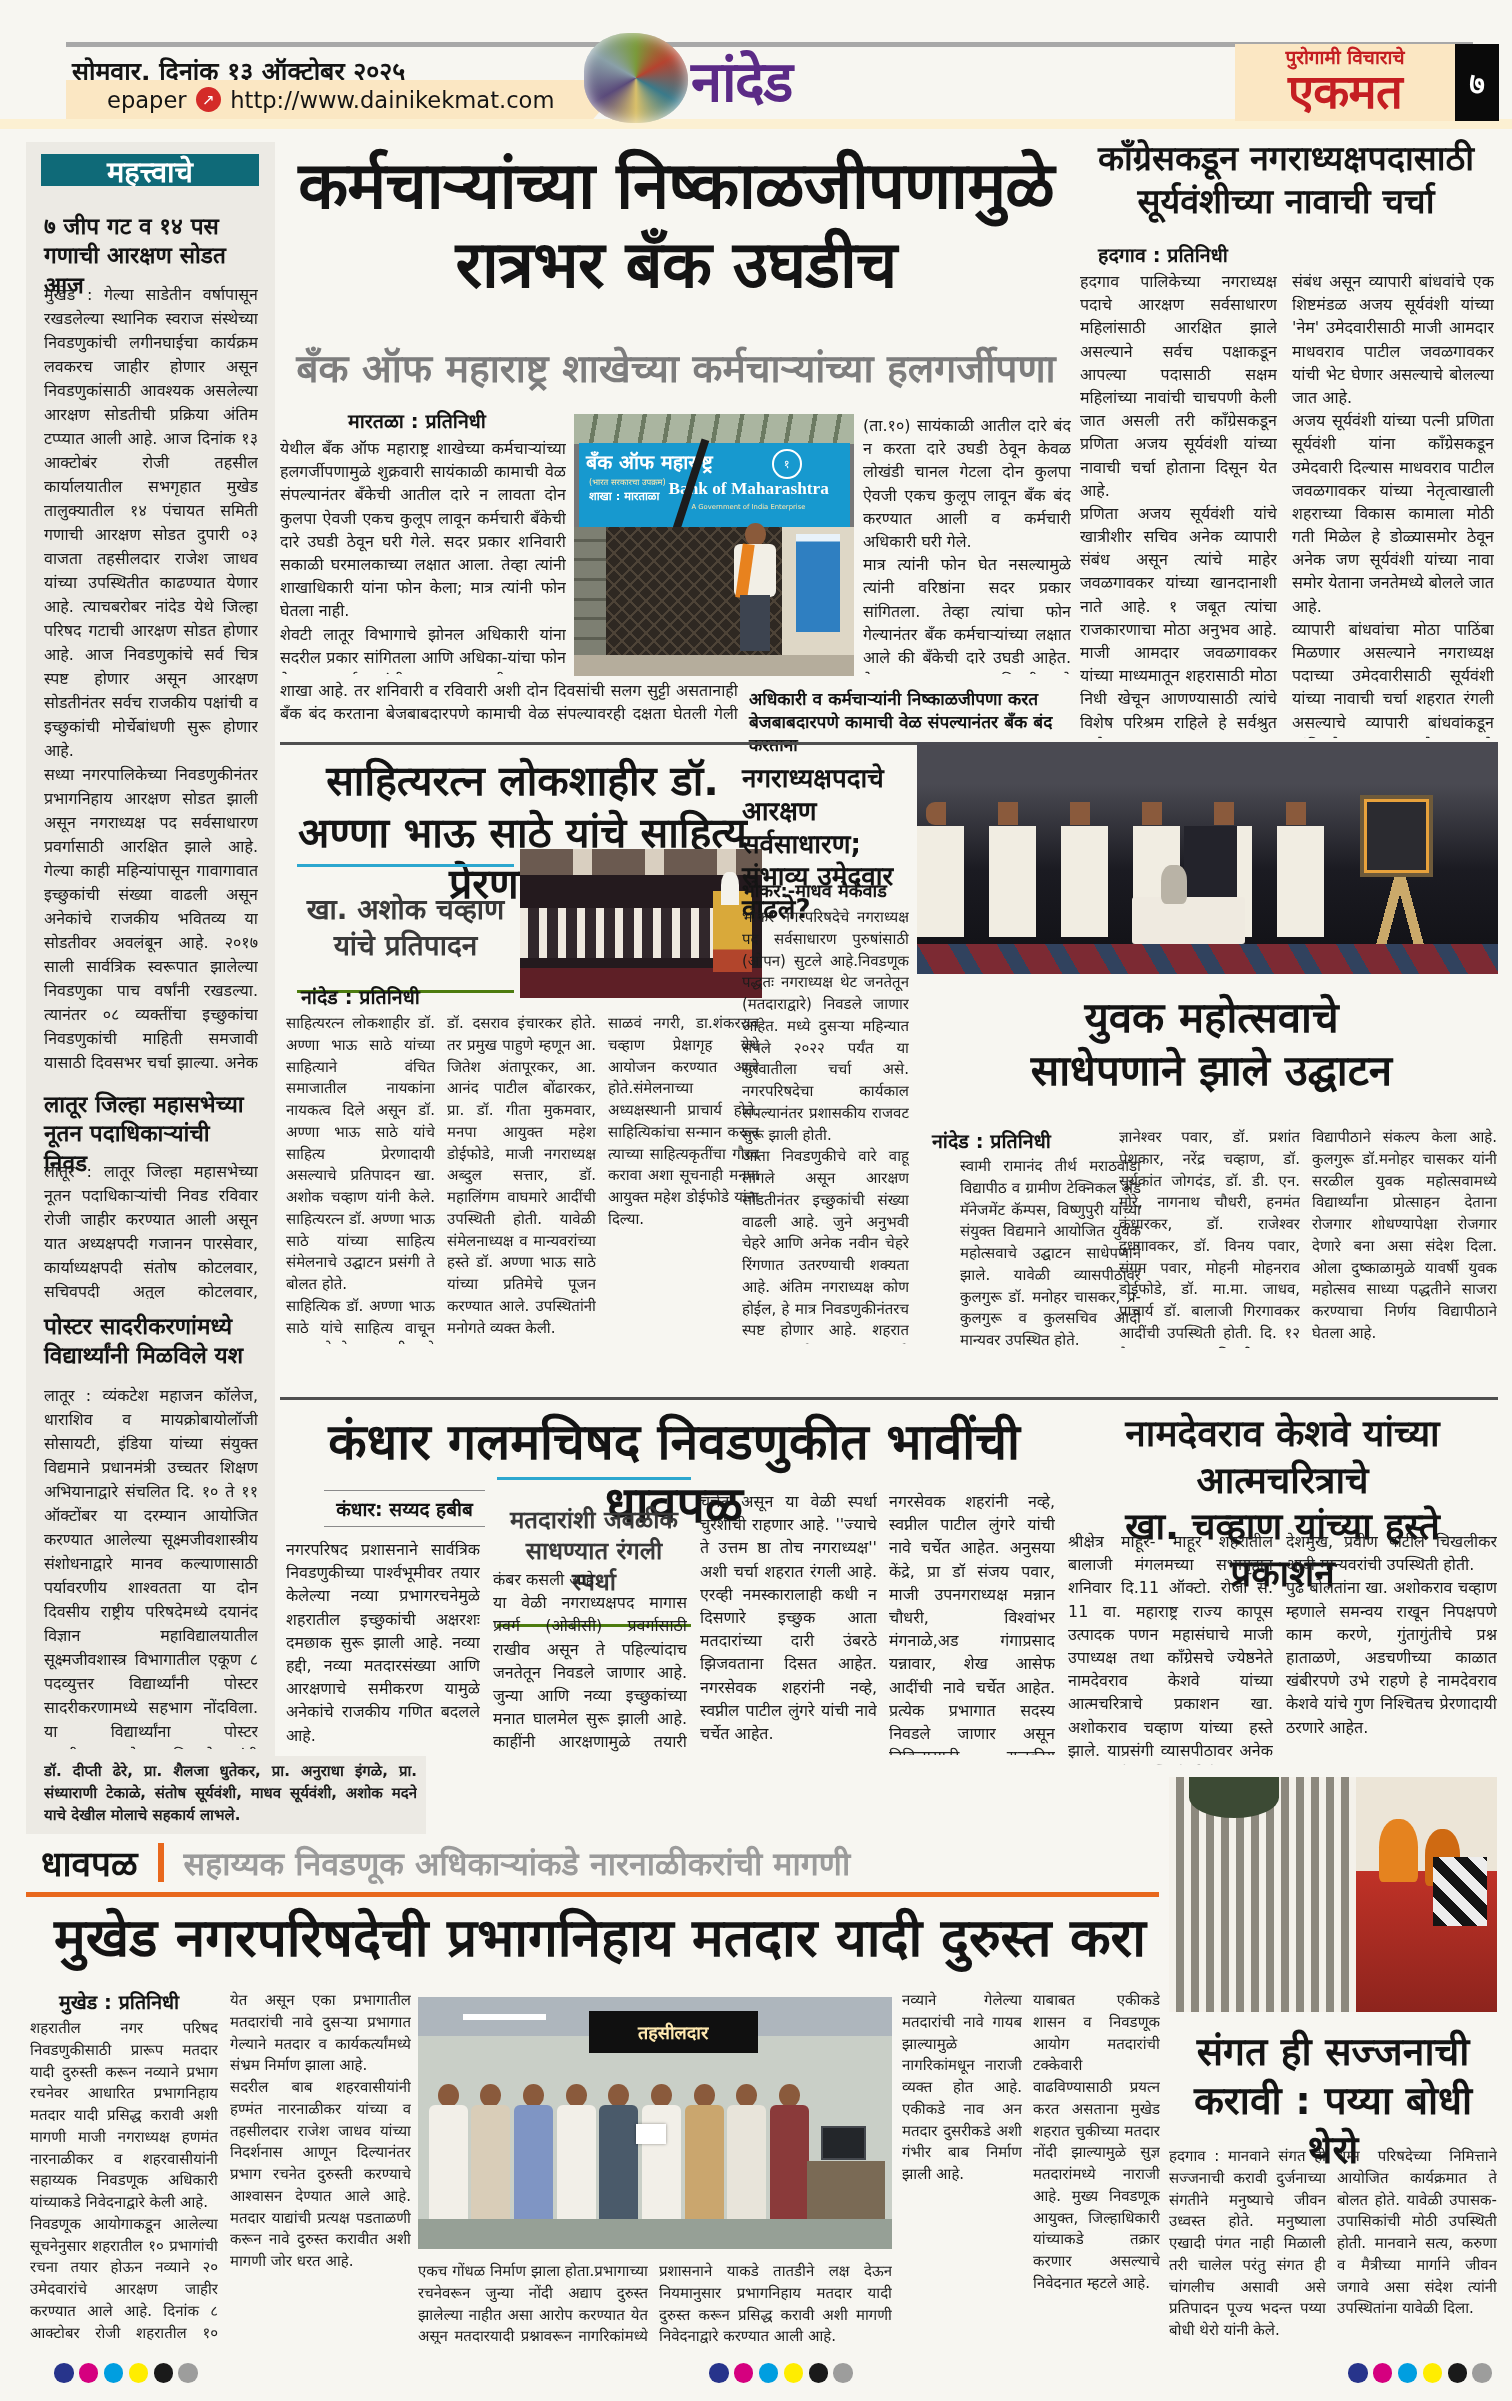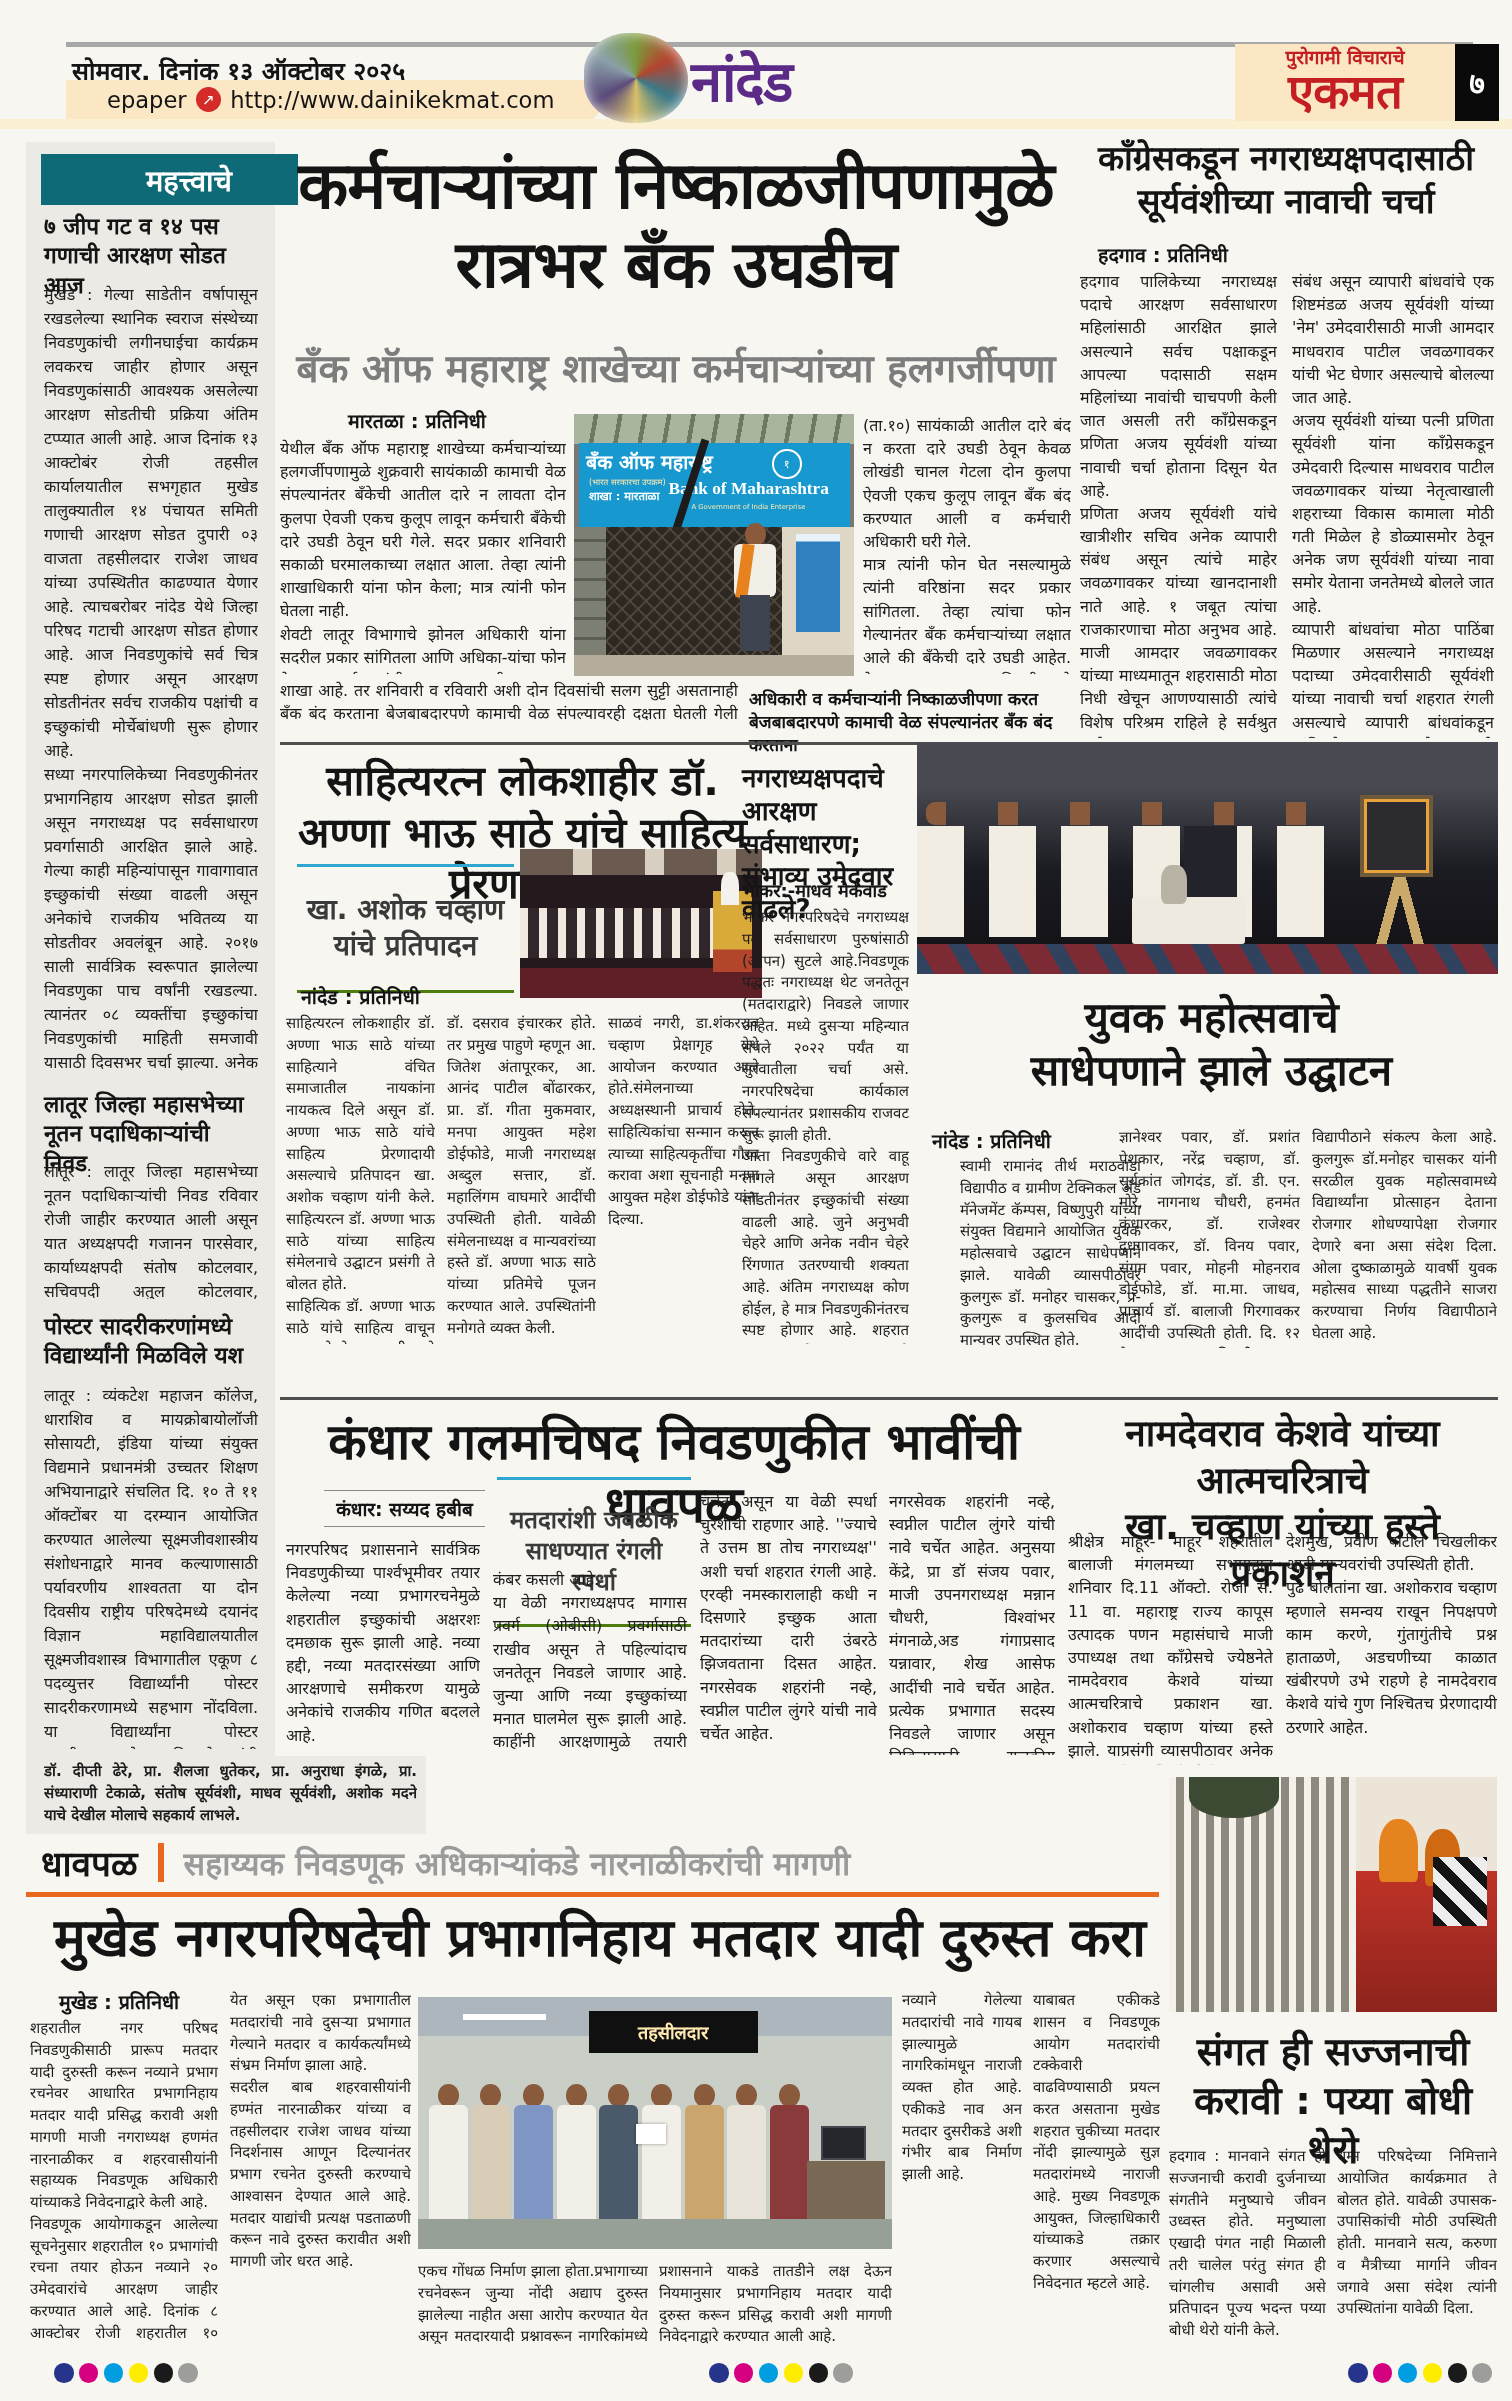--- a/index.html
+++ b/index.html
@@ -25,22 +25,22 @@
     background:conic-gradient(#7a9a3a,#b5432f,#3a7a8a,#d9c06a,#5a4a7a,#8aa0a8,#7a9a3a);
     box-shadow:inset 0 0 13.6px #ffffffcc;}
   .city{left:691px;top:41px;font-size:56px;font-weight:800;color:#5b2a86;letter-spacing:-1.5px;}
   .masthead-box{left:1235px;top:44px;width:220px;height:77px;background:#fbe7c3;text-align:center;box-sizing:border-box;padding-top:3px;}
   .tagline{font-size:19px;font-weight:800;color:#c41e22;line-height:1.1;}
   .paper-name{font-size:47px;font-weight:800;color:#c41e22;line-height:1.0;letter-spacing:-0.8px;}
   .page-num-box{left:1455px;top:44px;width:44px;height:77px;background:#0a0a0a;color:#fff;
     font-size:30px;font-weight:800;display:flex;align-items:center;justify-content:center;}
   
   .left-col{left:26px;top:142px;width:249px;height:1692px;background:#eceae4;}
-  .imp-title{left:41px;top:154px;width:218px;height:51px;background:#0f6a78;color:#fff;
-    font-size:29px;font-weight:800;display:flex;align-items:center;justify-content:center;padding-left:39px;}
+  .imp-title{left:41px;top:154px;width:218px;height:32px;background:#0f6a78;color:#fff;
+    font-size:29px;font-weight:800;display:flex;align-items:center;justify-content:center;}
   .imp-head{font-size:22.6px;font-weight:800;line-height:1.3;}
   .small-body{font-size:16px;line-height:1.5;}
   
   .lead-h{font-size:65px;font-weight:800;line-height:1.22;letter-spacing:-0.8px;}
   .lead-sub{font-size:39px;font-weight:700;color:#7d7d7d;}
   .byline{font-weight:800;font-size:19.6px;}
   .h2{font-weight:800;line-height:1.26;}
   .divider{background:#4f4f4f;height:3px;}
   .kicker{border-top:3px solid #2ca7cf;border-bottom:3px solid #4d7c0f;
     font-weight:800;color:#3a3a3a;text-align:center;padding:25px 3px;line-height:1.3;}

